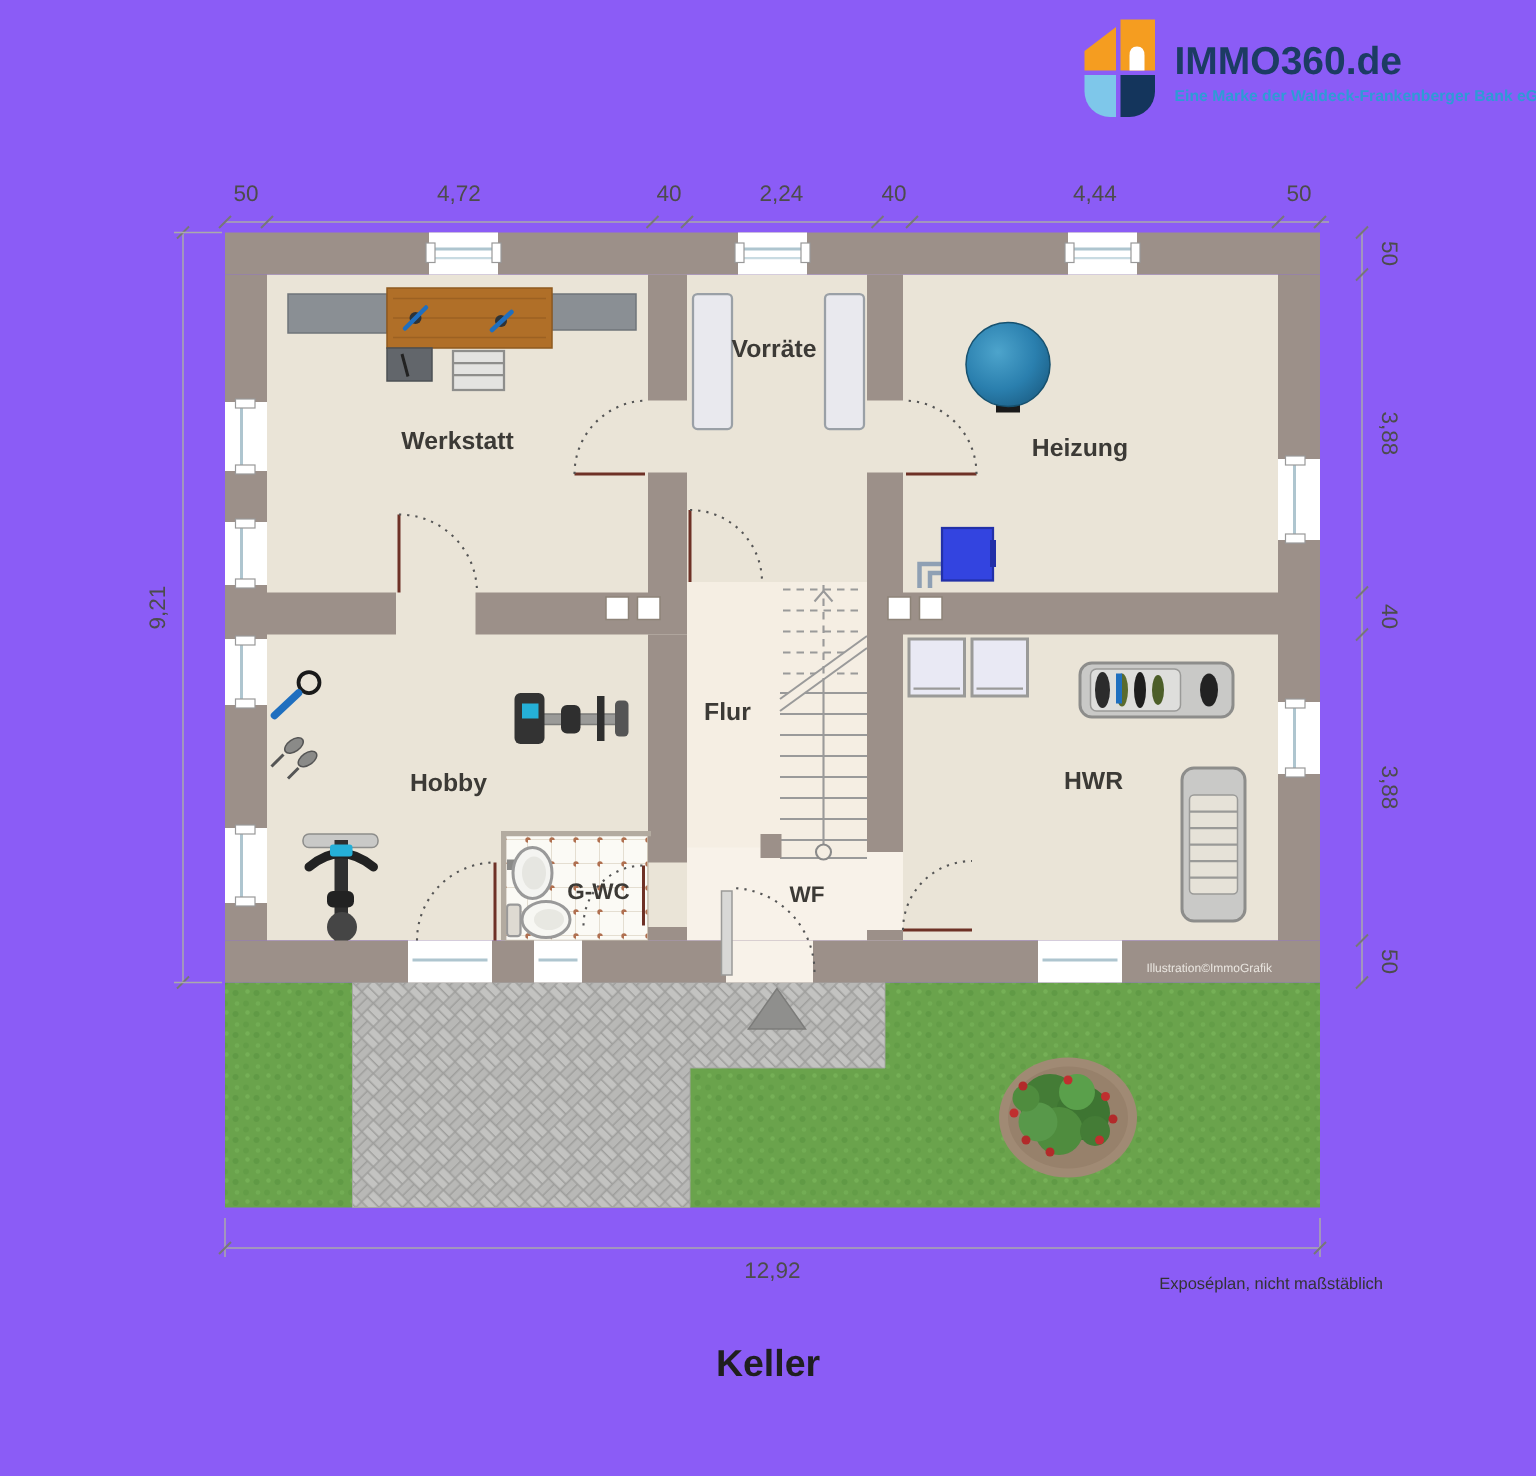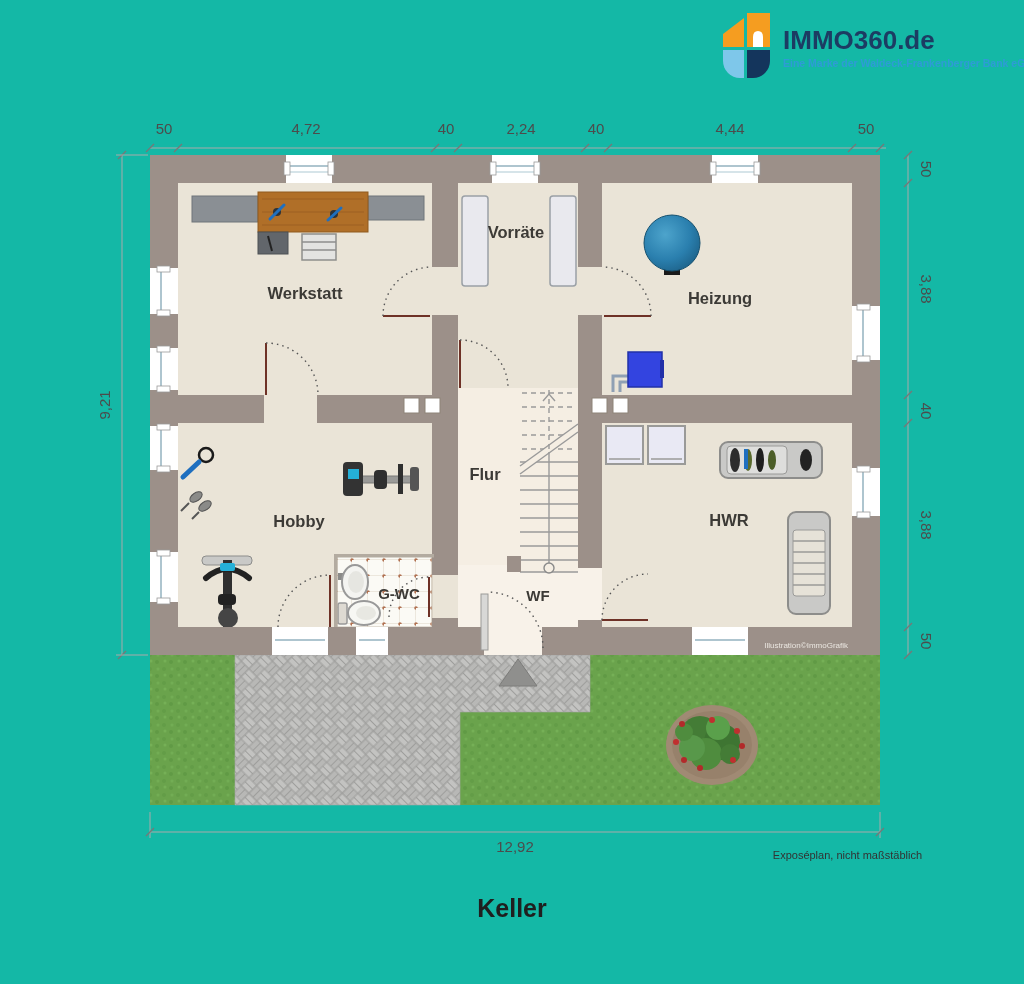--- a/index.html
+++ b/index.html
@@ -1,16 +1,16 @@
 <!DOCTYPE html>
 <html><head>
 <meta charset="utf-8">
 <style>
   html,body{margin:0;padding:0;background:#ffffff;}
-  .page{position:relative;width:1024px;height:984px;background:#14b8a6;overflow:hidden;
+  .page{position:relative;width:1024px;height:984px;background:#8b5cf6;overflow:hidden;
         font-family:"Liberation Sans",sans-serif;}
   svg{position:absolute;left:0;top:0;}
   .lbl-room{font-family:"Liberation Sans",sans-serif;font-size:16.5px;fill:#3c3a36;font-weight:600;}
   .lbl-room-sm{font-family:"Liberation Sans",sans-serif;font-size:15px;fill:#3c3a36;font-weight:600;}
   .lbl-dim{font-family:"Liberation Sans",sans-serif;font-size:15px;fill:#4c4c4c;}
   .lbl-note{font-family:"Liberation Sans",sans-serif;font-size:11px;fill:#333;}
   .lbl-title{font-family:"Liberation Sans",sans-serif;font-size:25px;font-weight:bold;fill:#1f1f1f;}
   .brand-name{font-family:"Liberation Sans",sans-serif;font-size:26px;font-weight:bold;fill:#1c3c63;}
   .brand-tag{font-family:"Liberation Sans",sans-serif;font-size:10.5px;font-weight:bold;fill:#2e9bd6;}
   .copyright{font-family:"Liberation Sans",sans-serif;font-size:8px;fill:#f2efe9;opacity:.9;}

